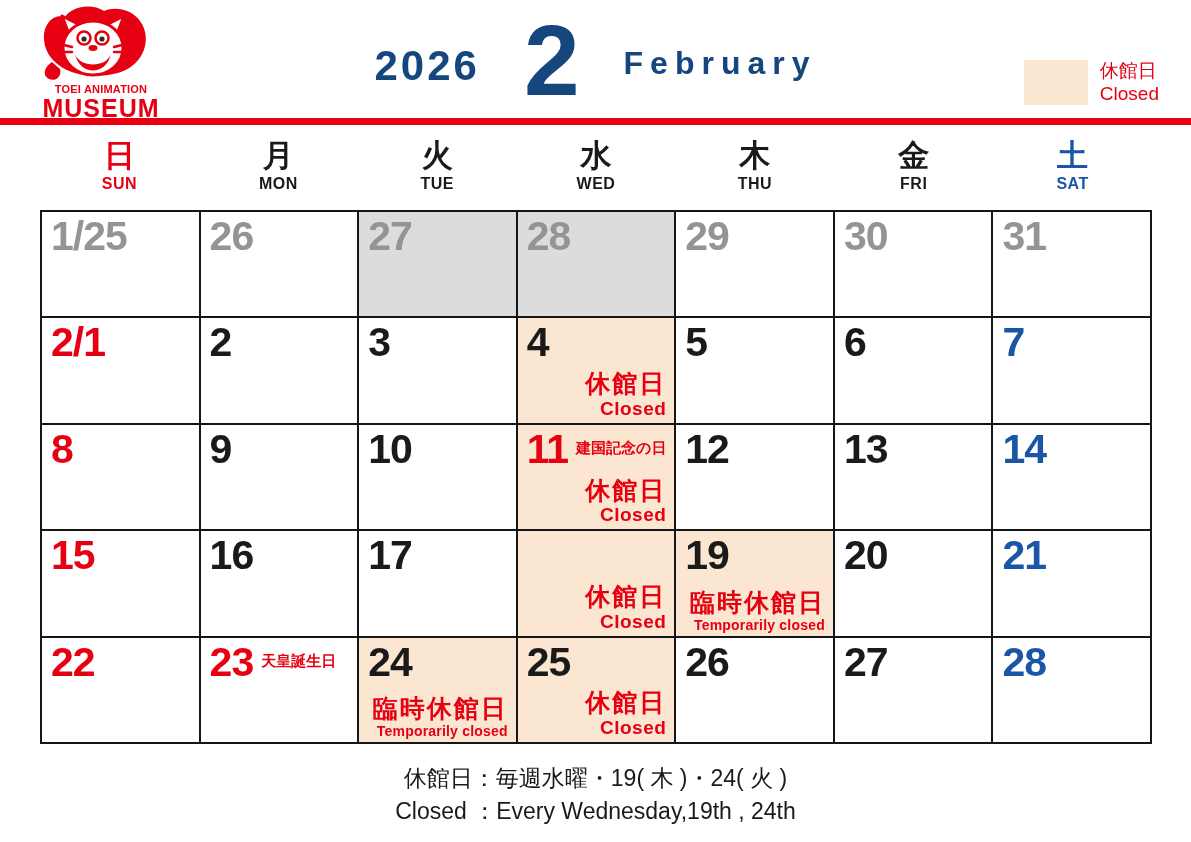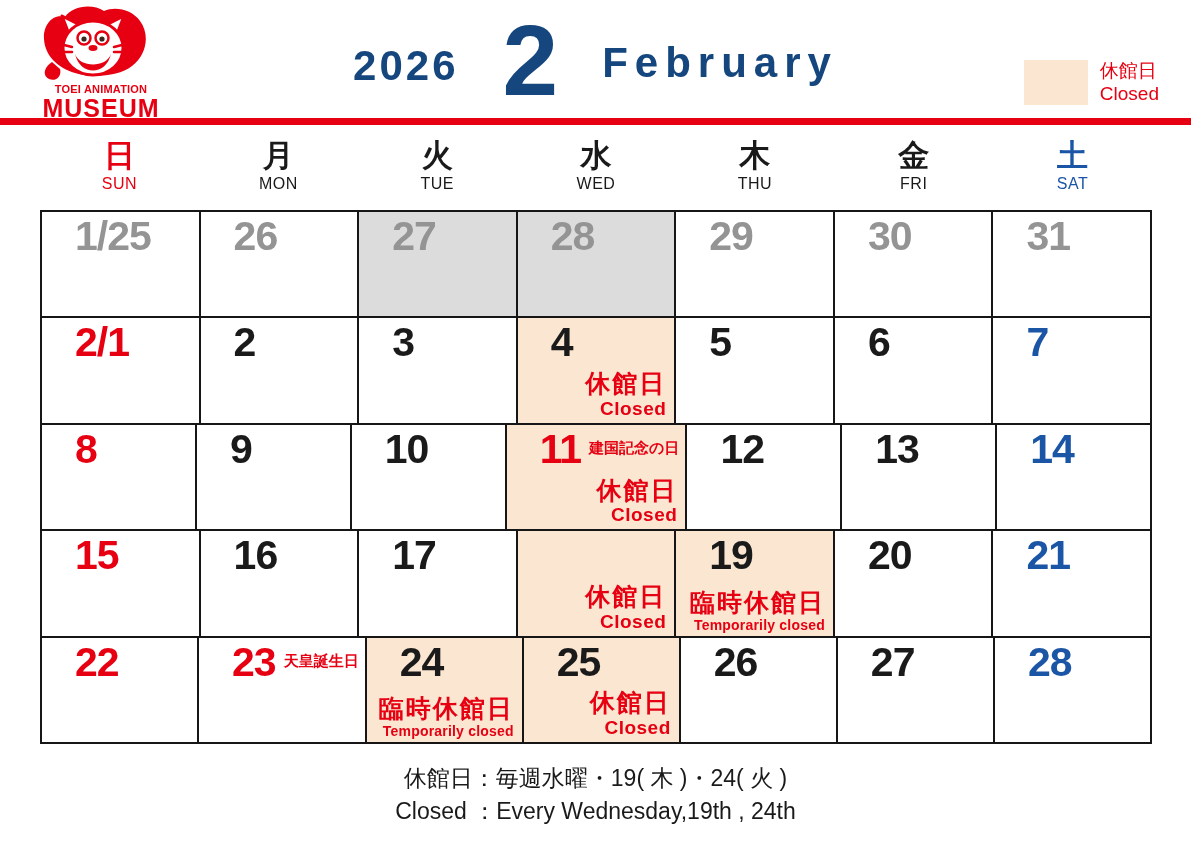--- a/index.html
+++ b/index.html
@@ -19,45 +19,45 @@
 
   
   .header{position:relative;height:118px;}
   .logo{position:absolute;left:26px;top:6px;width:150px;text-align:center;}
   .logo-text1{color:var(--red);font-weight:bold;font-size:11px;letter-spacing:.2px;line-height:1.05;}
   .logo-text2{color:var(--red);font-weight:bold;font-size:25px;letter-spacing:1px;line-height:1.0;}
   .title-group{position:absolute;left:0;right:0;top:0;height:118px;
     display:flex;align-items:center;justify-content:center;gap:44px;color:var(--navy);}
   .year{font-size:42px;font-weight:600;letter-spacing:3px;margin-top:14px;}
   .month-num{font-size:100px;font-weight:700;line-height:1;margin-top:2px;}
-  .month-name{font-size:42px;font-weight:600;letter-spacing:7px;margin-top:8px;}
+  .month-name{font-size:32px;font-weight:600;letter-spacing:7px;margin-top:8px;}
   .legend{position:absolute;right:32px;top:60px;display:flex;align-items:center;gap:12px;}
   .legend-swatch{width:64px;height:45px;background:var(--beige);}
   .legend-labels{color:var(--red);line-height:1.2;}
   .legend-ja{font-size:19px;}
   .legend-en{font-size:19px;}
   .red-rule{position:absolute;left:0;top:118px;width:1191px;height:7px;background:var(--red);}
 
   
   .weekdays{position:absolute;left:40px;top:138px;width:1112px;display:flex;}
   .wd{flex:1;text-align:center;}
   .wd-ja{font-size:31px;font-weight:700;line-height:1.15;}
-  .wd-en{font-size:16px;font-weight:400;letter-spacing:.5px;line-height:1.2;}
+  .wd-en{font-size:16px;font-weight:700;letter-spacing:.5px;line-height:1.2;}
   .c-red{color:var(--red);} .c-black{color:var(--ink);} .c-blue{color:var(--blue);} .c-gray{color:var(--graytxt);}
 
   
   .grid{position:absolute;left:40px;top:210px;width:1112px;height:534px;
     border:2px solid var(--border);display:flex;flex-direction:column;}
   .week{flex:1;display:flex;border-bottom:2px solid var(--border);}
   .week:last-child{border-bottom:none;}
   .cell{flex:1;position:relative;border-right:2px solid var(--border);padding:2px 6px 2px 9px;background:#fff;}
   .cell:last-child{border-right:none;}
   .bg-gray{background:var(--graybg);}
   .bg-beige{background:var(--beige);}
-  .numrow{display:flex;align-items:flex-start;margin-left:24px;}
+  .numrow{display:flex;align-items:flex-start;}
   .daynum{font-size:41px;font-weight:600;line-height:1.1;letter-spacing:-1px;}
   .holiday{color:var(--red);font-weight:700;font-size:15px;margin-left:8px;margin-top:12px;white-space:nowrap;}
   .closed{position:absolute;right:8px;bottom:3px;text-align:right;color:var(--red);font-weight:700;line-height:1.15;}
   .closed-ja{font-size:25px;letter-spacing:2px;}
   .closed-en{font-size:19px;letter-spacing:.5px;}
   .closed-en.temp{font-size:14px;letter-spacing:.2px;}
 
   
   .footer{position:absolute;left:0;top:762px;width:1191px;text-align:center;}
   .footer-inner{display:inline-block;text-align:center;color:var(--ink);font-size:23px;line-height:1.45;}

